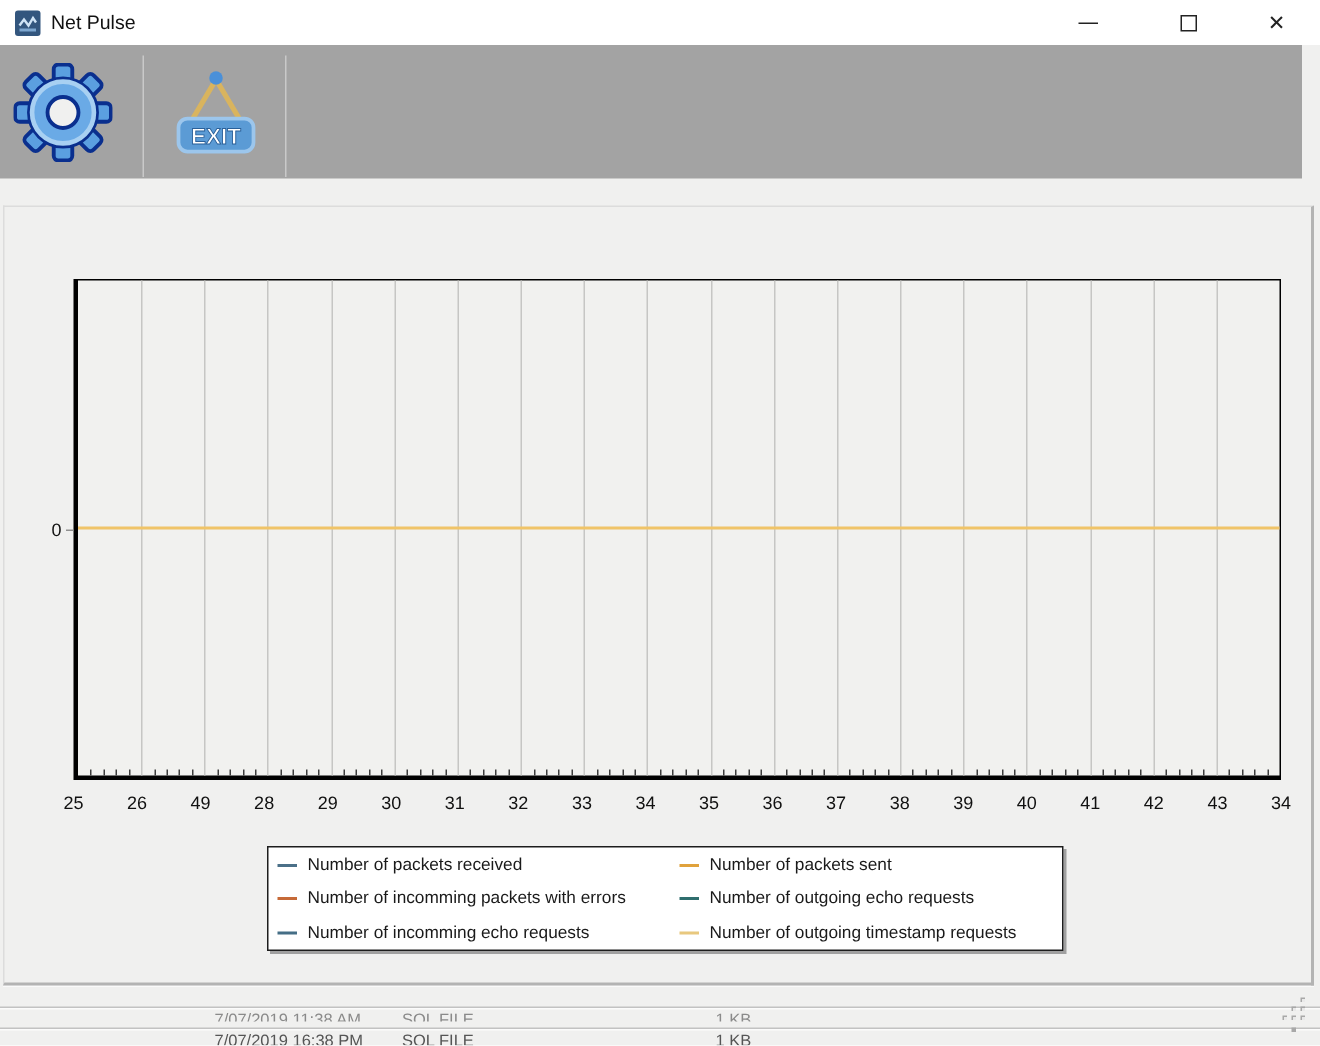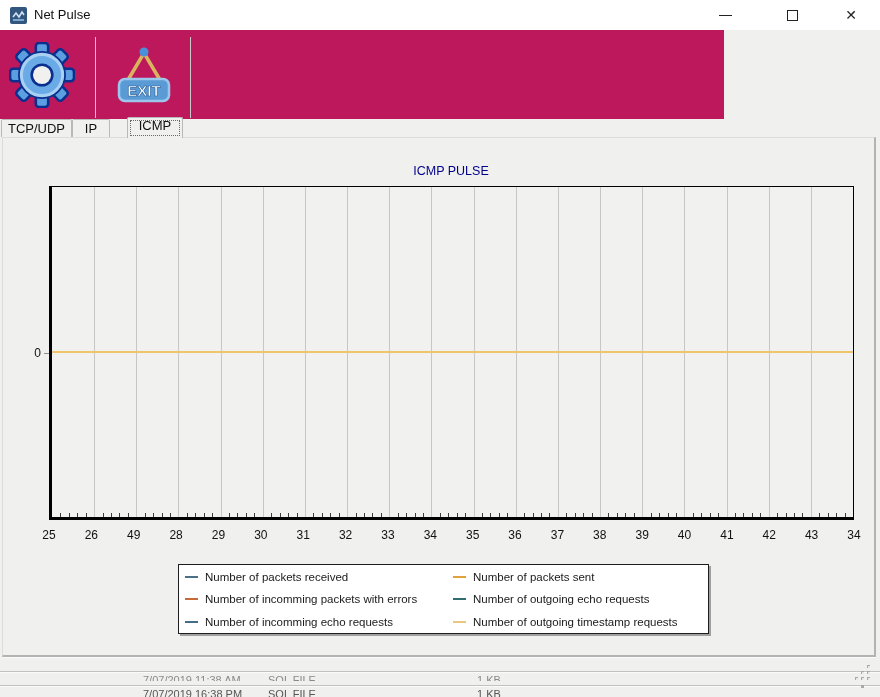--- a/index.html
+++ b/index.html
@@ -12,21 +12,21 @@
   .app-icon { position:absolute; left:10px; top:7px; width:17px; height:17px; background:#33567e; border-radius:2px; }
   .app-icon svg { position:absolute; left:2px; top:2px; }
   .titlebar-text { position:absolute; left:34px; top:7px; font-size:13px; color:#111; }
   .win-btn { position:absolute; top:0; width:46px; height:30px; display:flex; align-items:center; justify-content:center; cursor:default; }
   .win-btn.minb { left:702px; } .win-btn.maxb { left:769px; } .win-btn.closeb { left:828px; }
   .glyph-min { display:block; width:13px; height:0; border-top:1px solid #222; }
   .glyph-max { display:block; width:11px; height:11px; border:1px solid #222; }
   .glyph-close { font-size:14px; color:#222; line-height:1; }
 
   
-  .toolbar { position:absolute; left:0; top:30px; width:724px; height:89px; background:#be185d; }
+  .toolbar { position:absolute; left:0; top:30px; width:868px; height:89px; background:#a3a3a3; }
   .tool-sep { position:absolute; top:7px; width:1px; height:81px; background:#c9c9c9; }
   .tool-sep.s1 { left:95px; } .tool-sep.s2 { left:190px; }
   .tool-btn { position:absolute; top:10px; width:72px; height:70px; display:flex; align-items:center; justify-content:center; cursor:pointer; }
   .tool-btn.gear { left:6px; }
   .tool-btn.exit { left:108px; }
 
   
   .tabstrip { position:absolute; left:0; top:119px; width:880px; height:18px; }
   .tab { position:absolute; top:0; height:18px; background:#f0f0ef; border:1px solid #b9b9b9; border-bottom:none; border-radius:2px 2px 0 0; font-size:13px; color:#111; text-align:center; line-height:17px; cursor:pointer; }
   .tab.t1 { left:1px;  width:71px; }
@@ -137,32 +137,23 @@
       <svg width="62" height="64" viewBox="0 0 62 64">
         <path d="M12,42 L31,10 M50,42 L31,10" stroke="#d9b45e" stroke-width="3.5" fill="none" stroke-linecap="round"></path>
         <circle cx="31" cy="9" r="4.5" fill="#4a90d9"></circle>
         <rect x="6" y="36" width="50" height="22" rx="6" fill="#5b9bd5" stroke="#9cc6ec" stroke-width="2.5"></rect>
         <text x="31" y="53" text-anchor="middle" font-family="Liberation Sans, sans-serif" font-size="15" font-weight="bold" fill="#ffffff" stroke="#2a6099" stroke-width="0.6">EXIT</text>
       </svg>
     </div>
     <div class="tool-sep s2"></div>
   </div>
 
-  <div class="tabstrip">
-    <div class="tab t1">TCP/UDP</div>
-    <div class="tab t2">IP</div>
-    <div class="tab selected">
-      <span>ICMP</span>
-      <span class="tab-focus"></span>
-    </div>
-  </div>
 
   <div class="tab-panel">
 
-    <div class="chart-title" style="color: rgb(0, 0, 139);">ICMP PULSE</div>
 
     <div class="plot" id="plot">
       <div id="gridlines">
           <div class="gridline" style="left: 5.26316%; background: rgb(198, 198, 196);"></div>
           <div class="gridline" style="left: 10.5263%; background: rgb(198, 198, 196);"></div>
           <div class="gridline" style="left: 15.7895%; background: rgb(198, 198, 196);"></div>
           <div class="gridline" style="left: 21.0526%; background: rgb(198, 198, 196);"></div>
           <div class="gridline" style="left: 26.3158%; background: rgb(198, 198, 196);"></div>
           <div class="gridline" style="left: 31.5789%; background: rgb(198, 198, 196);"></div>
           <div class="gridline" style="left: 36.8421%; background: rgb(198, 198, 196);"></div>

